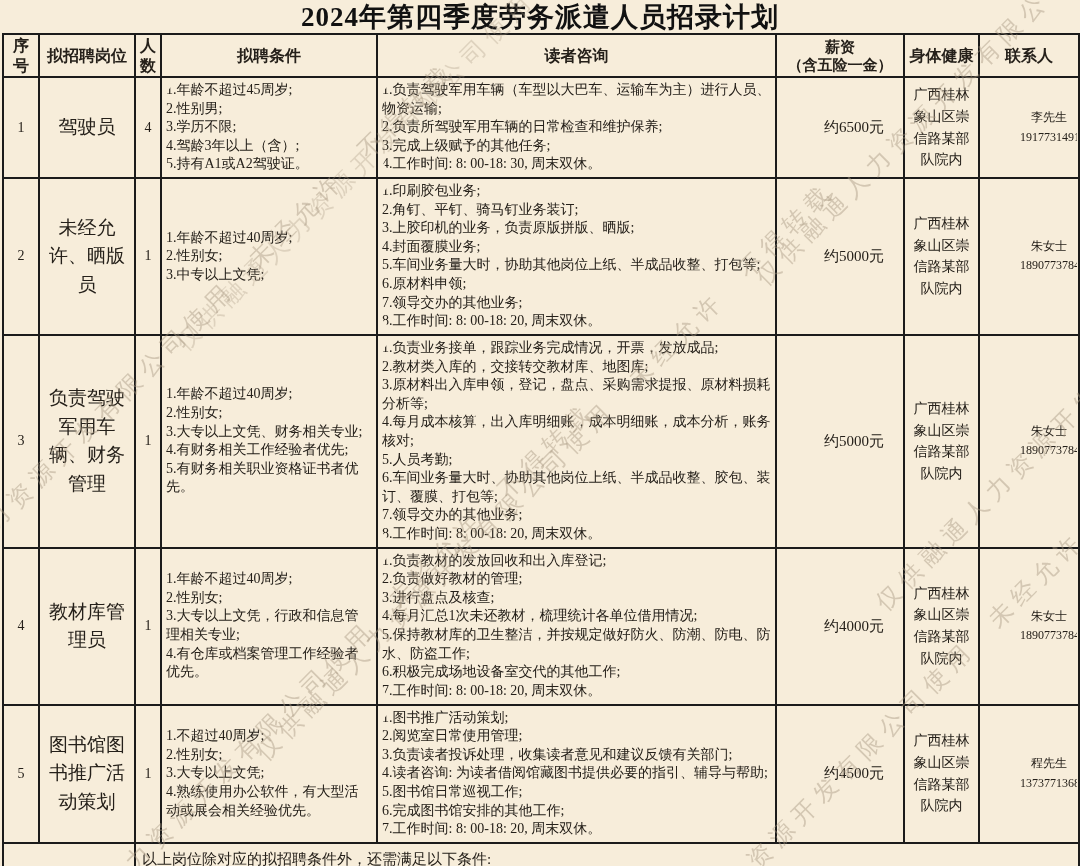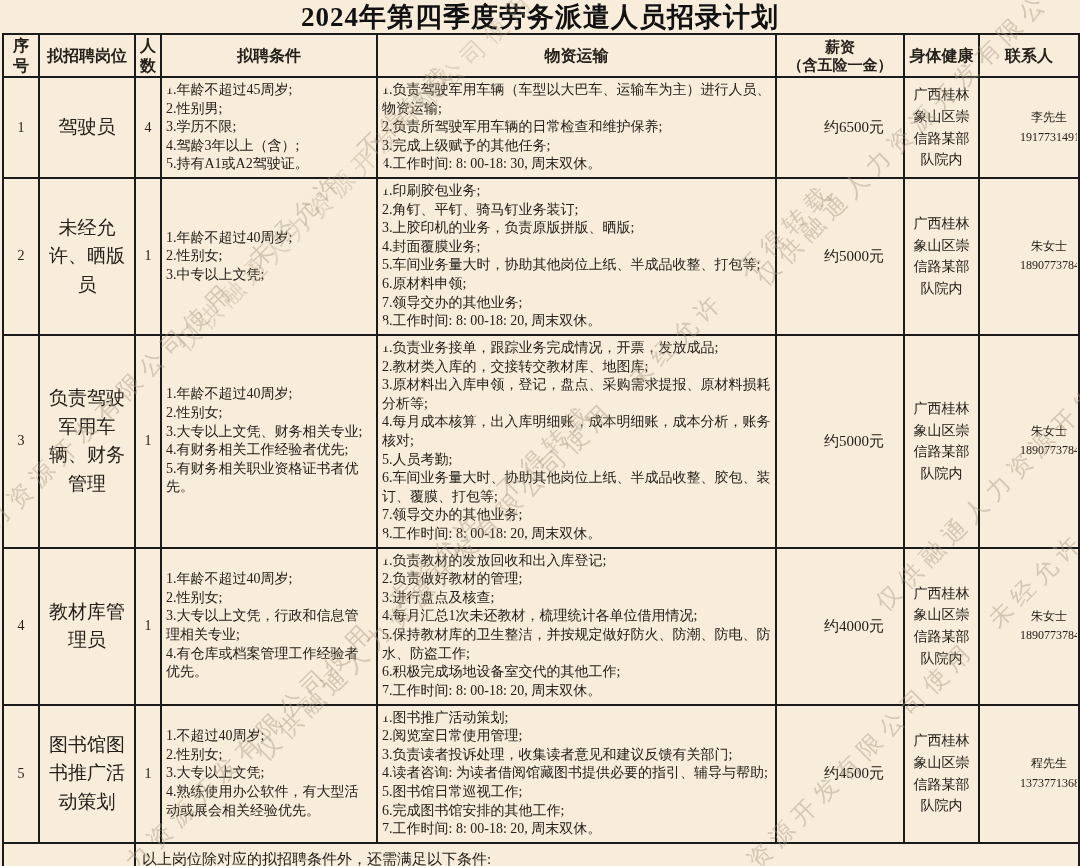--- a/index.html
+++ b/index.html
@@ -61,21 +61,21 @@
         <col style="width:100px">
     </colgroup>
     <thead>
       <tr style="height:43px">
         <th class="ml">序
 号</th>
         <th>拟招聘岗位</th>
         <th class="ml">人
 数</th>
         <th>拟聘条件</th>
-        <th>物资运输</th>
+        <th>读者咨询</th>
         <th class="ml salary-h">薪资
 （含五险一金）</th>
         <th>身体健康</th>
         <th>联系人</th>
       </tr>
     </thead>
     <tbody>
       <tr style="height:92px">
         <td class="c">1</td>
         <td class="c pos">驾驶员</td>

